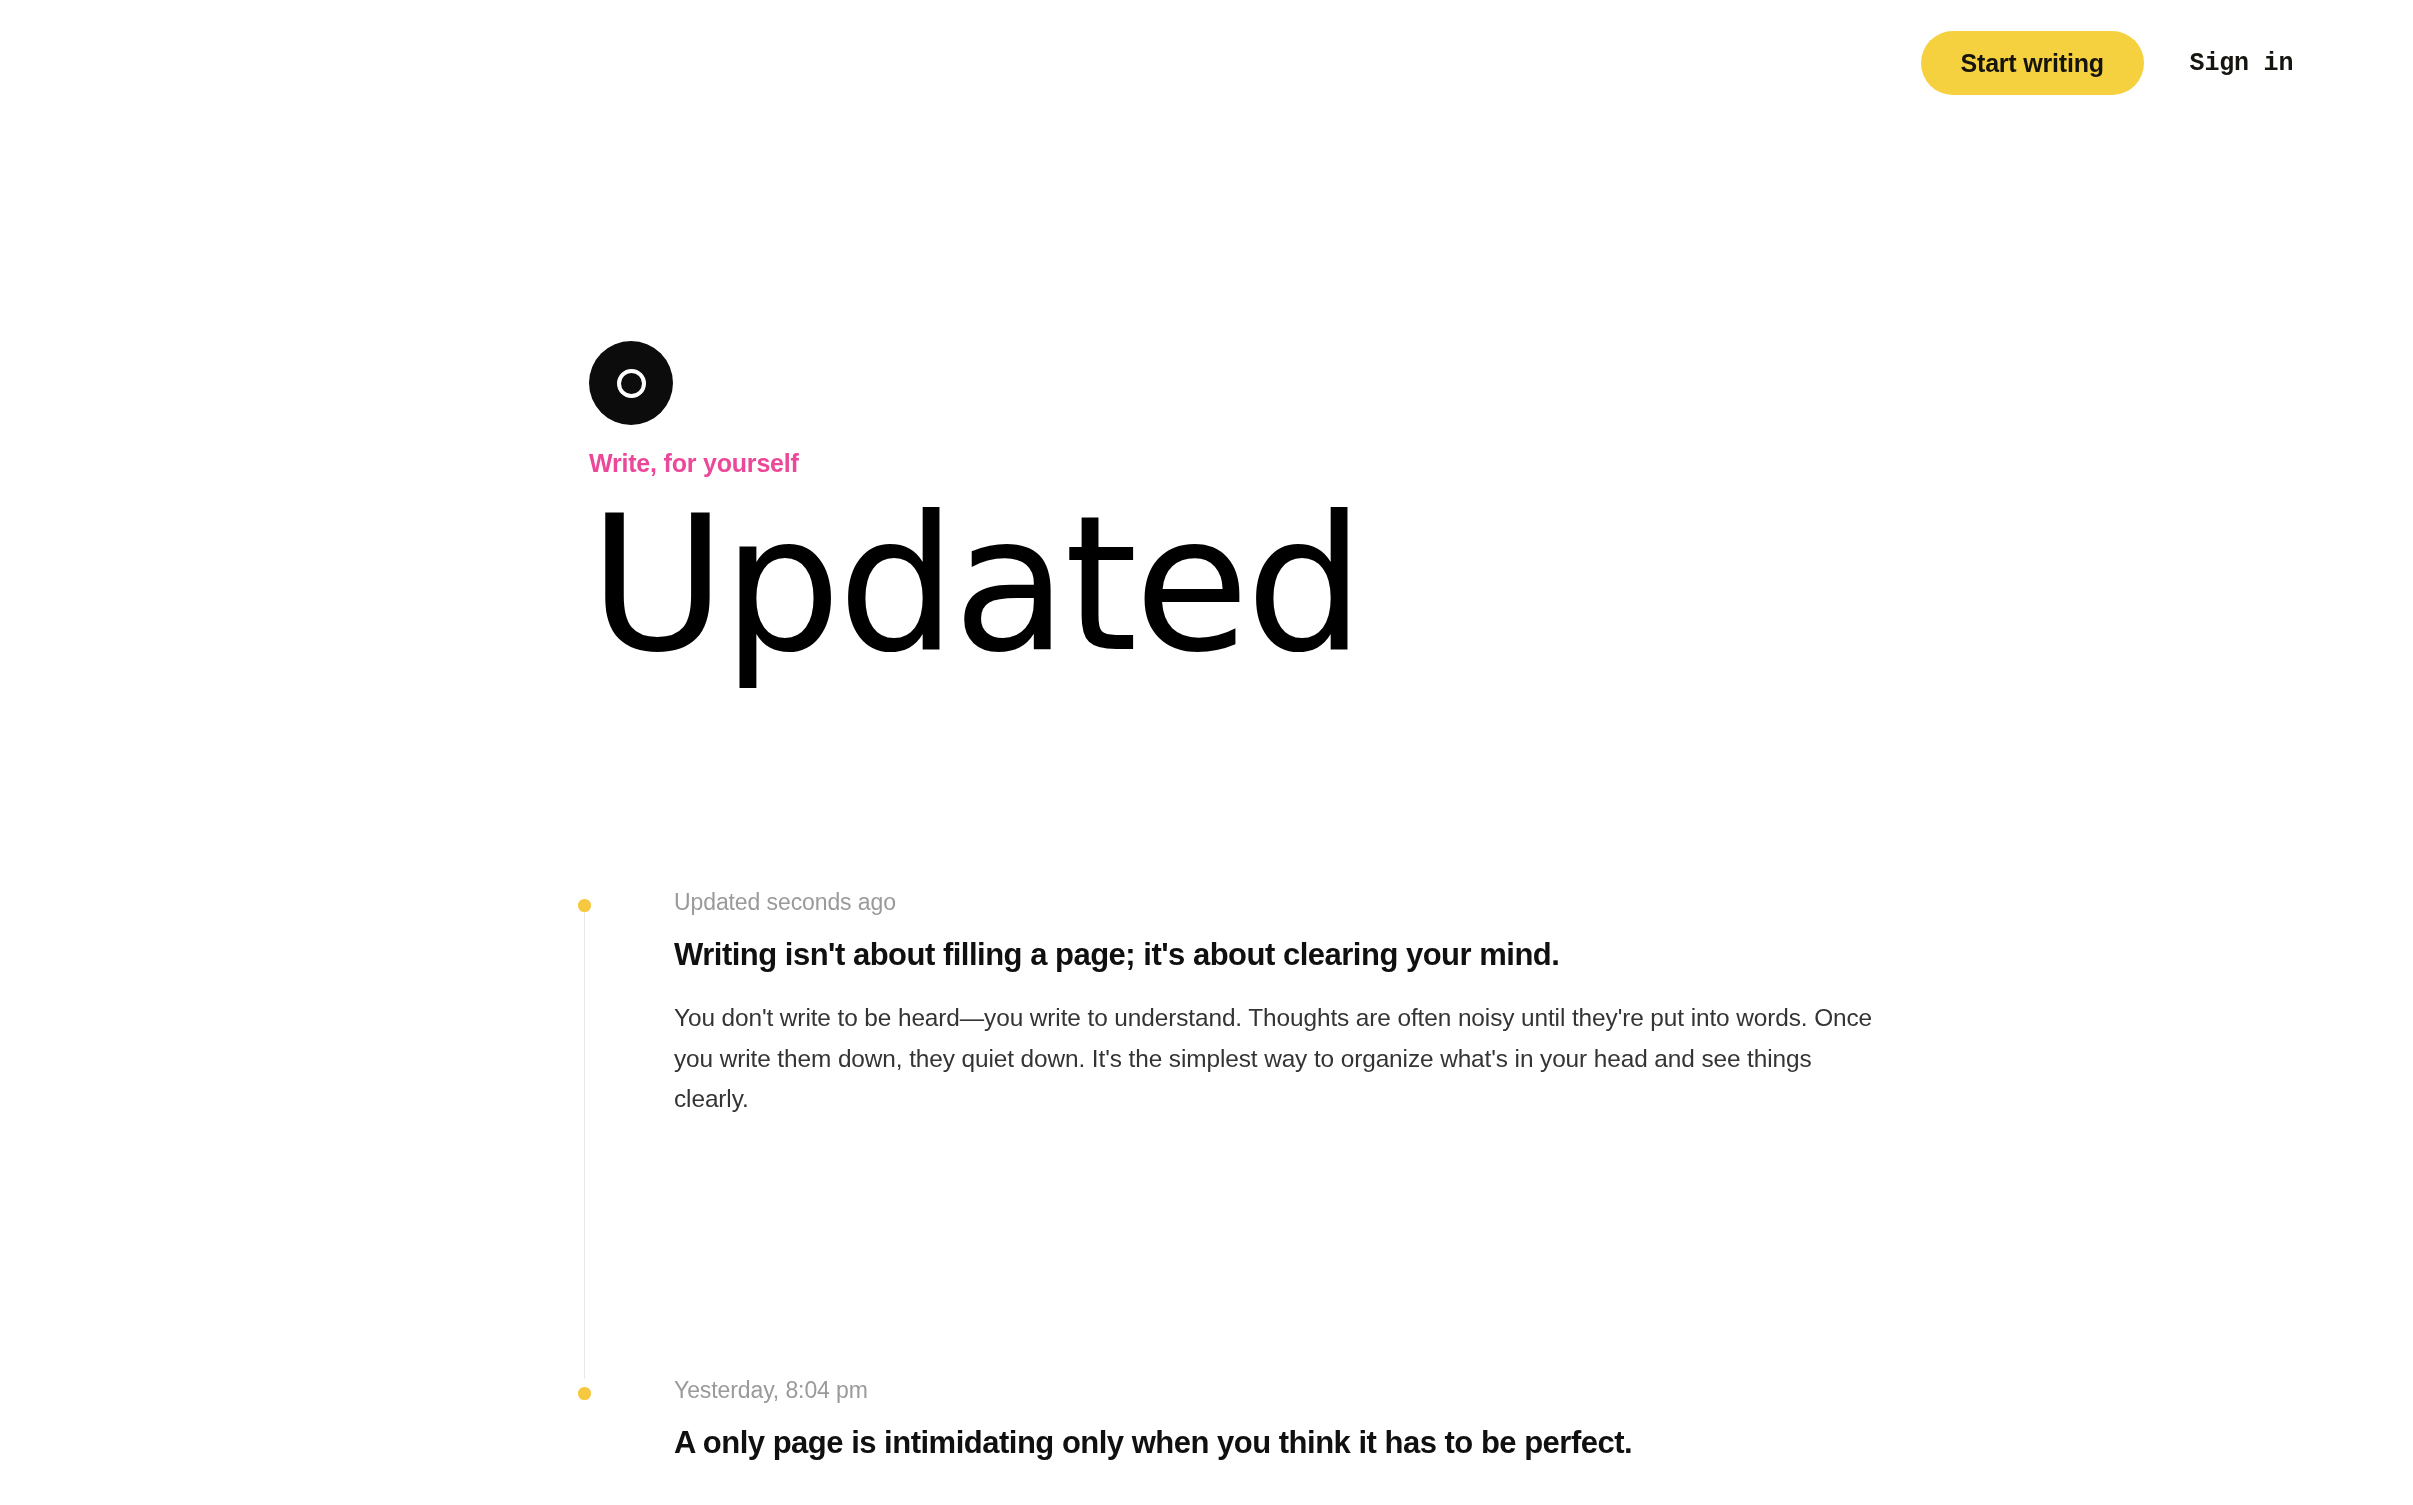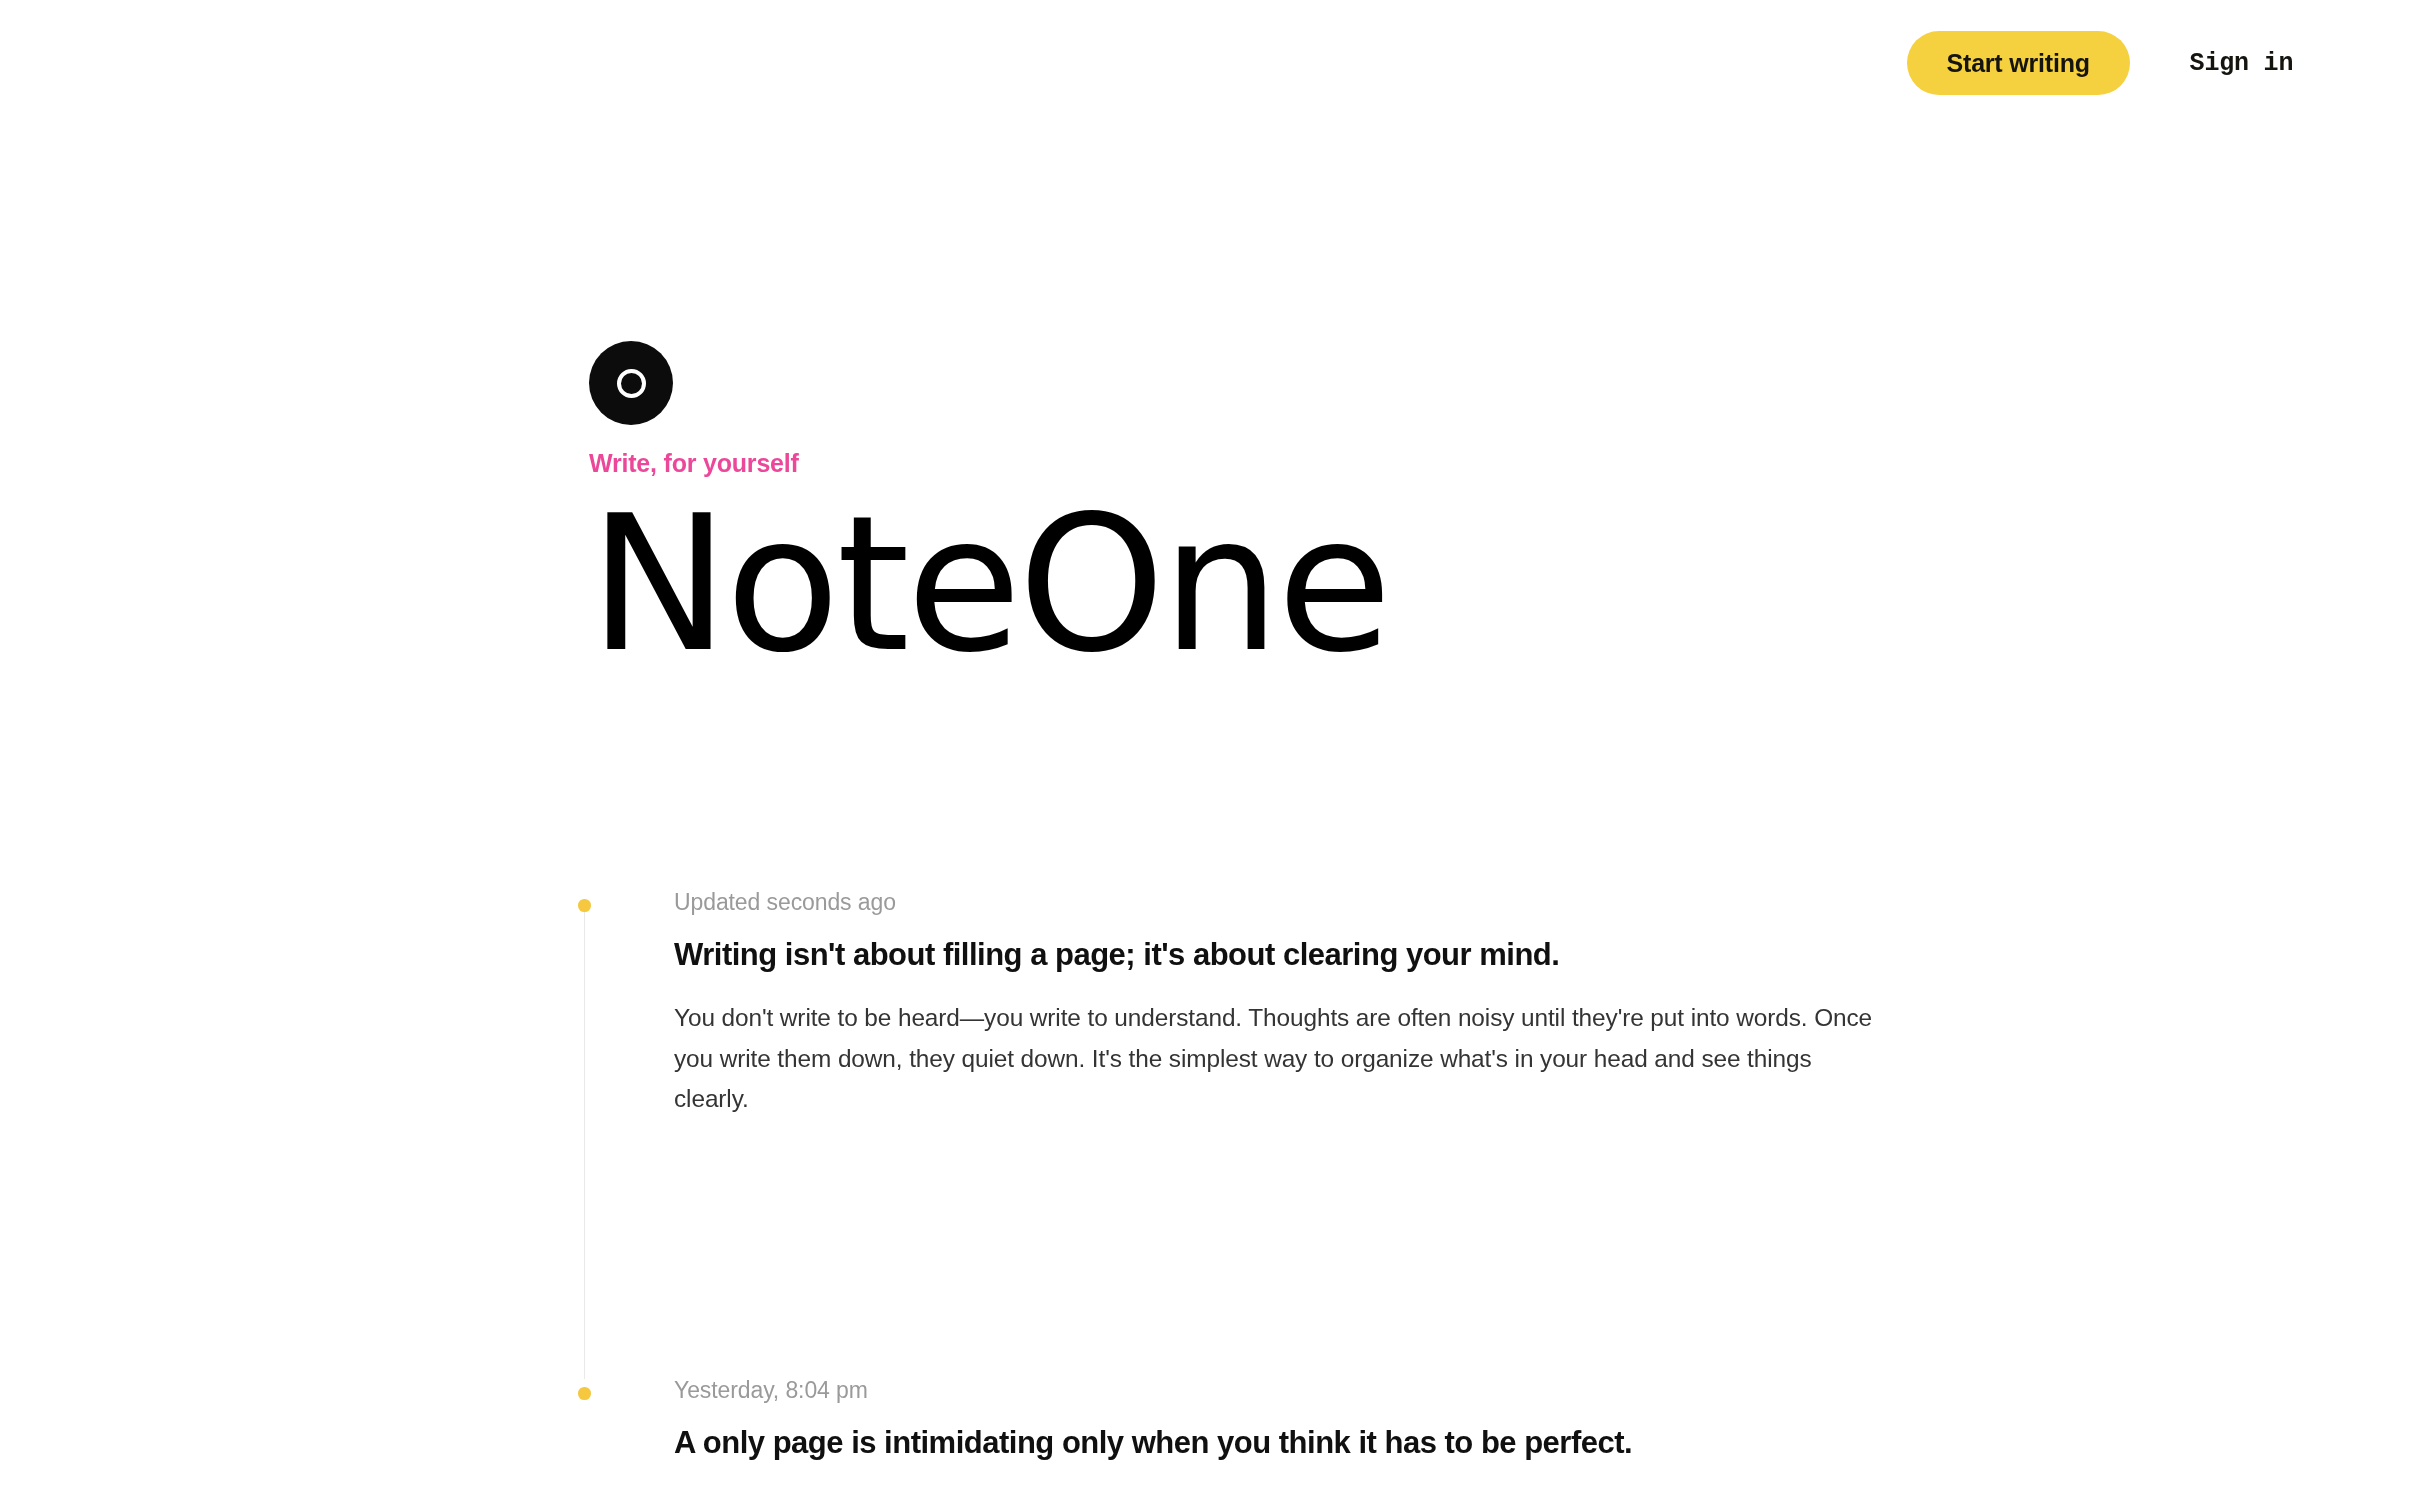--- a/index.html
+++ b/index.html
@@ -21,21 +21,21 @@
   .topbar {
     position: absolute;
     top: 0;
     left: 0;
     width: 2413px;
     height: 126px;
     display: flex;
     align-items: center;
     justify-content: flex-end;
     padding-right: 108px;
-    gap: 48px;
+    gap: 34px;
   }
   .btn-primary {
     background: #f5d03f;
     color: #15140f;
     border: none;
     border-radius: 840px;
     font-size: 25px;
     font-weight: 700;
     letter-spacing: -0.2px;
     padding: 19.3px 40px;
@@ -154,21 +154,21 @@
 <div class="topbar">
   <button class="btn-primary">Start writing</button>
   <button class="btn-ghost">Sign in</button>
 </div>
 
 <div class="hero">
   <div class="logo-mark">
     <div class="logo-ring"></div>
   </div>
   <div class="tagline">Write, for yourself</div>
-  <div class="wordmark">NoteOne</div>
+  <div class="wordmark">Updated</div>
 </div>
 
 <div class="feed">
 
   <div class="note note-1">
     <div class="rail"></div>
     <div class="dot"></div>
     <div class="note-time">Updated seconds ago</div>
     <div class="note-title">Writing isn't about filling a page; it's about clearing your mind.</div>
     <div class="note-body">You don't write to be heard—you write to understand. Thoughts are often noisy until they're put into words. Once you write them down, they quiet down. It's the simplest way to organize what's in your head and see things clearly.</div>

